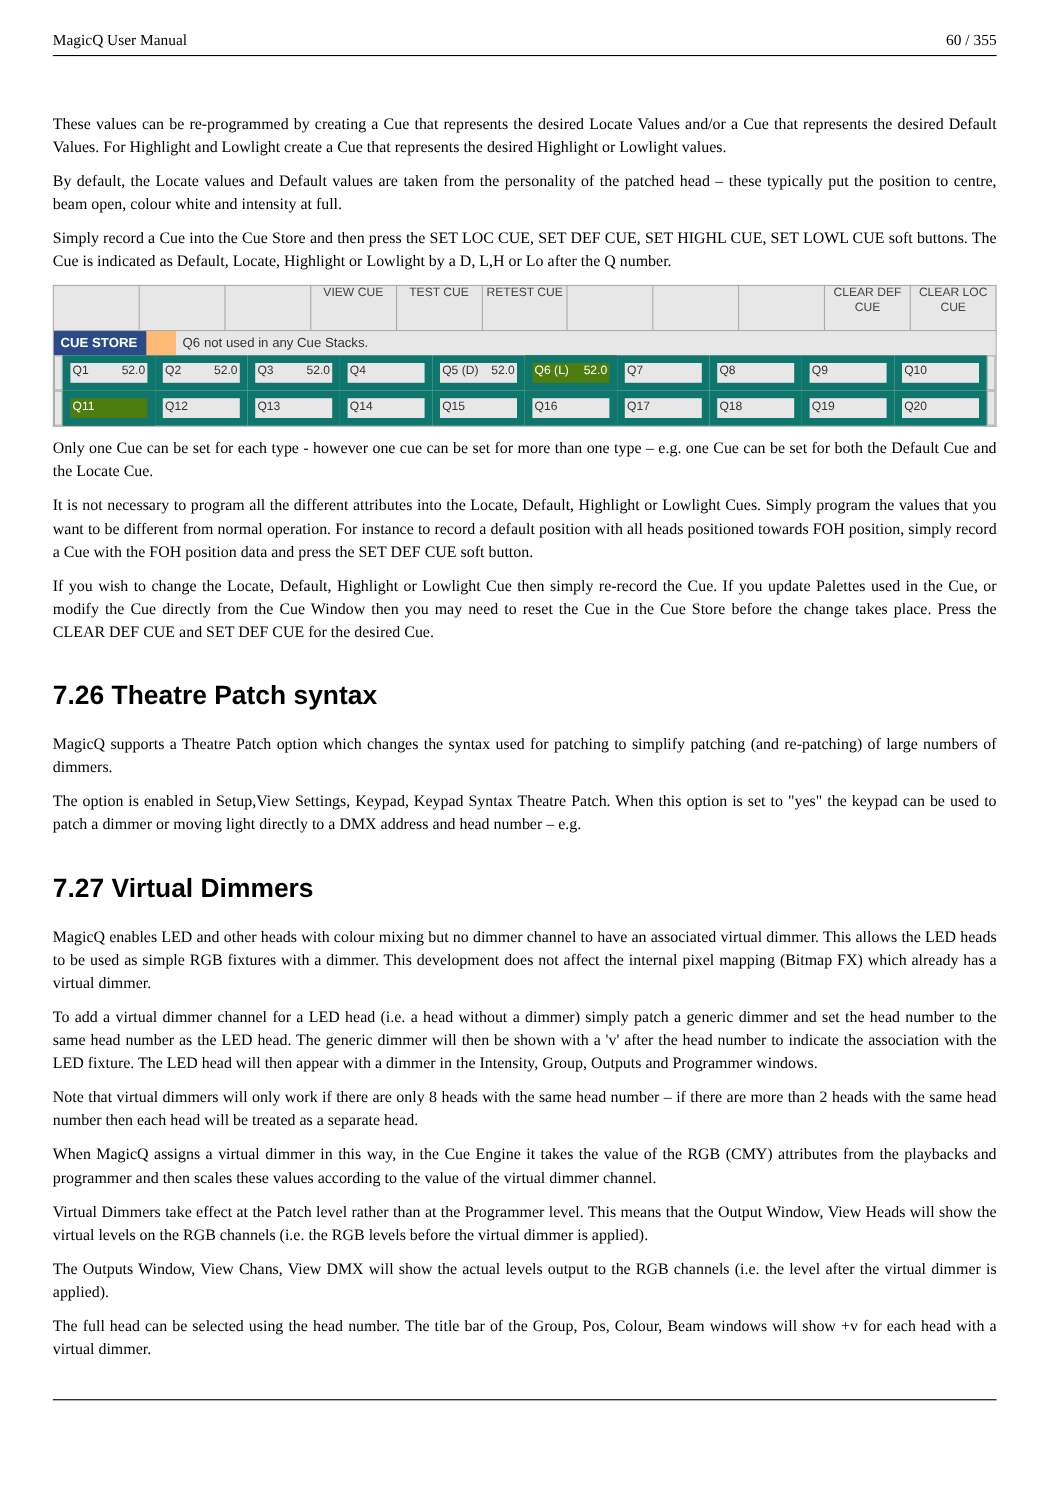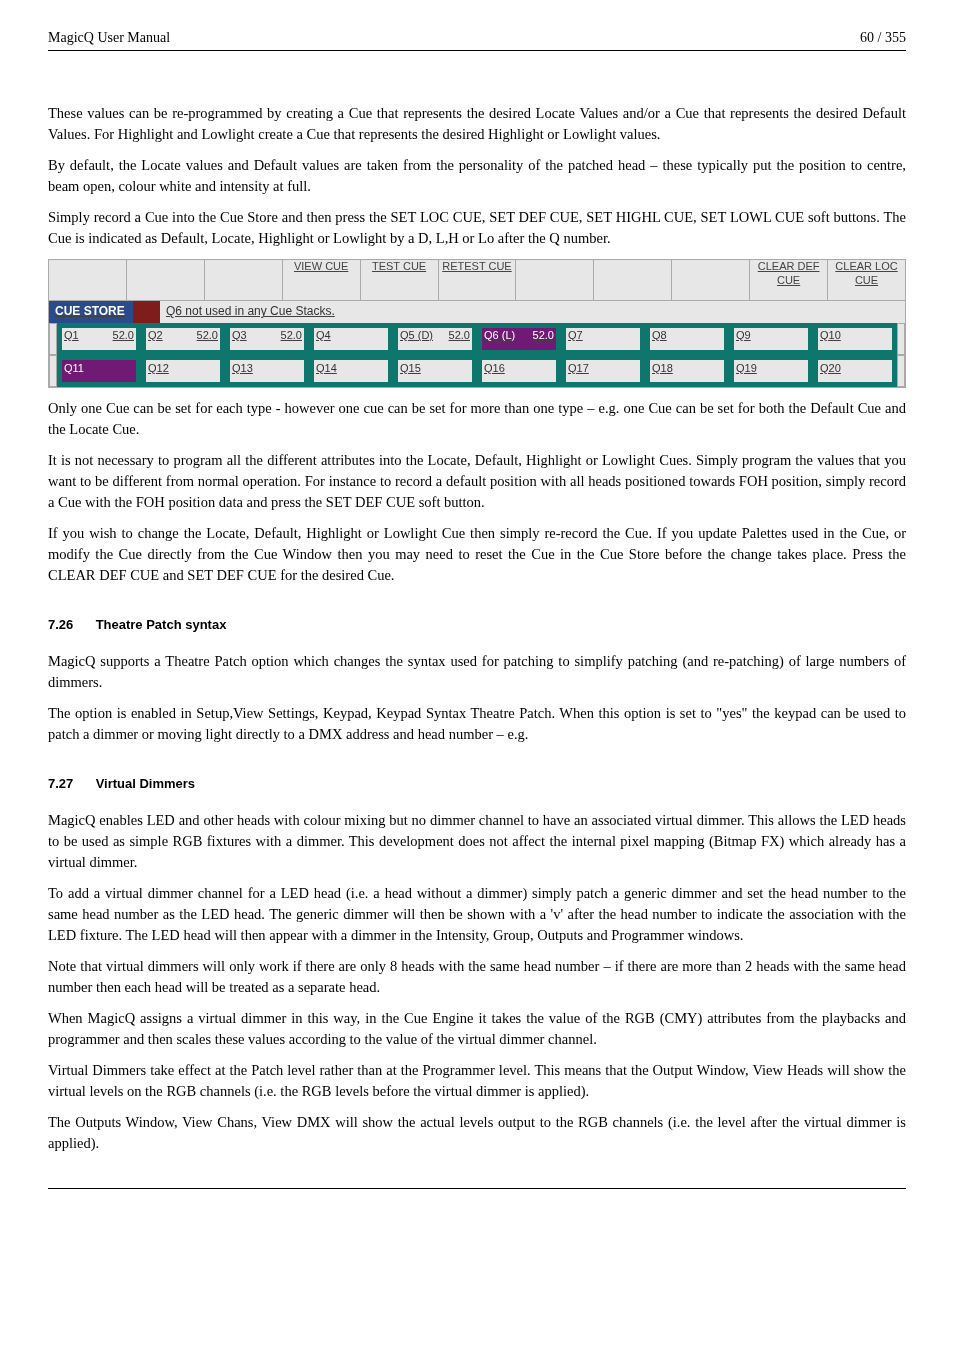--- a/index.html
+++ b/index.html
@@ -36,21 +36,20 @@
     font-family: 'Segoe UI', Arial, sans-serif;
     font-size: 12px;
     color: #3f3f3f;
     table-layout: fixed;
   }
   .app-screenshot td {
     border: 1px solid #aaa;
     padding: 0;
     vertical-align: top;
     background: #e7e7e7;
-    text-decoration: underline;
   }
   .softbtn {
     text-align: center;
     height: 40px;
     padding: 4px 2px;
     font-size: 11px;
     color: #444;
     line-height: 1.2;
     vertical-align: middle;
   }
@@ -69,61 +68,61 @@
   .cue-store-note {
     padding: 2px 6px;
     font-size: 12px;
     color: #333;
     background: #e7e7e7;
     flex: 1;
     margin-left: 27px;
   }
   .cue-store-row1 {
     display: flex;
-    background: #7f1d1d;
+    background: #fdba74;
   }
   .cue-grid {
     display: grid;
     grid-template-columns: repeat(10, 1fr);
     width: 100%;
   }
   .cue-cell {
-    border: 5px solid #0f766e;
+    border: 7px solid #0f766e;
     height: 32px;
     padding: 1px 2px;
     font-size: 11px;
     color: #333;
     position: relative;
     box-sizing: border-box;
     overflow: hidden;
   }
   .cue-cell .topline {
     display: flex;
     justify-content: space-between;
     line-height: 1.1;
   }
   .cue-cell .subline {
     text-align: center;
     font-size: 11px;
     line-height: 1.1;
     margin-top: 48px;
   }
   .cue-cell.selected {
-    background: #701a75;
+    background: #4d7c0f;
     color: #fff;
   }
   .cue-cell.row2 {
     height: 32px;
     padding: 0 2px;
     line-height: 16px;
   }
   h2 {
     font-family: Arial, Helvetica, sans-serif;
     font-weight: bold;
-    font-size: 13px;
+    font-size: 24px;
     margin: 30px 0 16px 0;
   }
   .hnum { display:inline-block; min-width:44px; }
   .bottomrule {
     border-top: 1px solid #000;
     margin-top: 34px;
   }
   .rowwrap { display:flex; }
   .rowwrap > .cue-grid { flex:1; }
   .rowwrap .stub {
@@ -276,15 +275,16 @@
   <h2>
     <span class="hnum">7.27</span>
     <span>Virtual Dimmers</span>
   </h2>
   <p>MagicQ enables LED and other heads with colour mixing but no dimmer channel to have an associated virtual dimmer. This allows the LED heads to be used as simple RGB fixtures with a dimmer. This development does not affect the internal pixel mapping (Bitmap FX) which already has a virtual dimmer.</p>
   <p>To add a virtual dimmer channel for a LED head (i.e. a head without a dimmer) simply patch a generic dimmer and set the head number to the same head number as the LED head. The generic dimmer will then be shown with a 'v' after the head number to indicate the association with the LED fixture. The LED head will then appear with a dimmer in the Intensity, Group, Outputs and Programmer windows.</p>
   <p>Note that virtual dimmers will only work if there are only 8 heads with the same head number – if there are more than 2 heads with the same head number then each head will be treated as a separate head.</p>
   <p>When MagicQ assigns a virtual dimmer in this way, in the Cue Engine it takes the value of the RGB (CMY) attributes from the playbacks and programmer and then scales these values according to the value of the virtual dimmer channel.</p>
   <p>Virtual Dimmers take effect at the Patch level rather than at the Programmer level. This means that the Output Window, View Heads will show the virtual levels on the RGB channels (i.e. the RGB levels before the virtual dimmer is applied).</p>
   <p>The Outputs Window, View Chans, View DMX will show the actual levels output to the RGB channels (i.e. the level after the virtual dimmer is applied).</p>
+  <p>The full head can be selected using the head number. The title bar of the Group, Pos, Colour, Beam windows will show +v for each head with a virtual dimmer.</p>
 
   <div class="bottomrule"></div>
 </div>
 
 </body></html>

